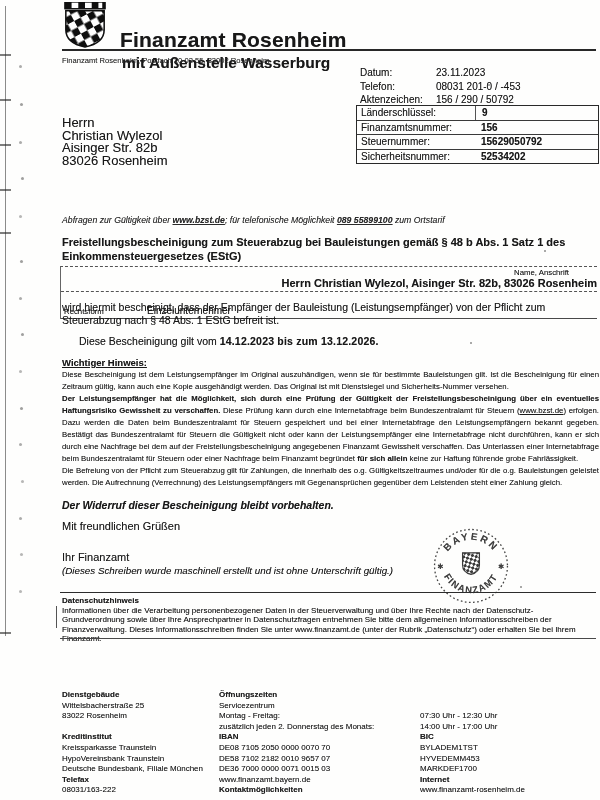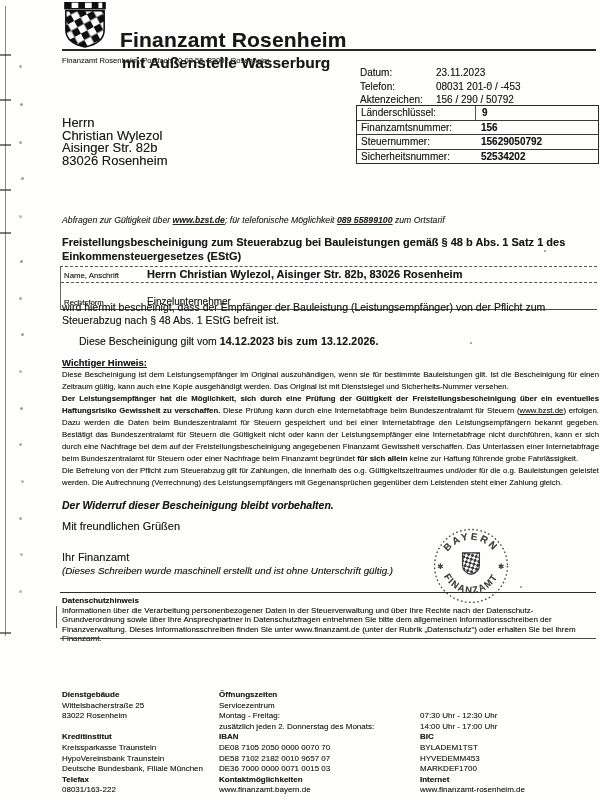--- a/index.html
+++ b/index.html
@@ -34,21 +34,21 @@
   .it-row.noleft .it-value{border-left:none;}
 
   .inquiry{position:absolute;left:62px;top:215px;right:8px;font-size:8.7px;font-style:italic;color:#2b2b2b;}
   .inquiry .lk{font-weight:bold;text-decoration:underline;}
   .inquiry .ph{font-weight:bold;text-decoration:underline;}
 
   .subject{position:absolute;left:62px;top:236px;width:537px;font-size:11px;font-weight:bold;line-height:13.5px;}
 
   
   .name-table{position:absolute;left:60px;top:266px;right:3px;border-top:1px dashed #555;border-left:1.2px solid #666;}
-  .nt-row1{display:flex;align-items:flex-end;padding:1px 0 2px 3px;border-bottom:1px dashed #555;}
+  .nt-row1{display:flex;align-items:flex-end;padding:1px 0 2px 3px;border-bottom:1px dashed #555;flex-direction:column;}
   .nt-row2{display:flex;align-items:flex-end;padding:1px 0 2px 3px;border-bottom:1px solid #4a4a4a;margin-top:12px;}
   .nt-label{width:83px;font-size:7.8px;color:#222;}
   .nt-val1{font-size:11px;font-weight:bold;}
   .nt-val2{font-size:10px;}
 
   .certify{position:absolute;left:62px;top:301px;width:528px;font-size:10.5px;line-height:13px;}
   .validity{position:absolute;left:79px;top:335px;font-size:10.5px;}
   .validity b{letter-spacing:0.2px;}
 
   .notice-h{position:absolute;left:62px;top:357px;font-size:9.5px;font-weight:bold;text-decoration:underline;}
@@ -241,22 +241,22 @@
       </div>
       <div class="fcol2">
         <div class="fl b">Öffnungszeiten</div>
         <div class="fl">Servicezentrum</div>
         <div class="fl">Montag - Freitag:</div>
         <div class="fl">zusätzlich jeden 2. Donnerstag des Monats:</div>
         <div class="fl b">IBAN</div>
         <div class="fl">DE08 7105 2050 0000 0070 70</div>
         <div class="fl">DE58 7102 2182 0010 9657 07</div>
         <div class="fl">DE36 7000 0000 0071 0015 03</div>
+        <div class="fl">www.finanzamt.bayern.de</div>
         <div class="fl b">Kontaktmöglichkeiten</div>
-        <div class="fl">www.finanzamt.bayern.de</div>
       </div>
       <div class="fcol3">
         <div class="fl">&nbsp;</div>
         <div class="fl">&nbsp;</div>
         <div class="fl">07:30 Uhr - 12:30 Uhr</div>
         <div class="fl">14:00 Uhr - 17:00 Uhr</div>
         <div class="fl b">BIC</div>
         <div class="fl">BYLADEM1TST</div>
         <div class="fl">HYVEDEMM453</div>
         <div class="fl">MARKDEF1700</div>

